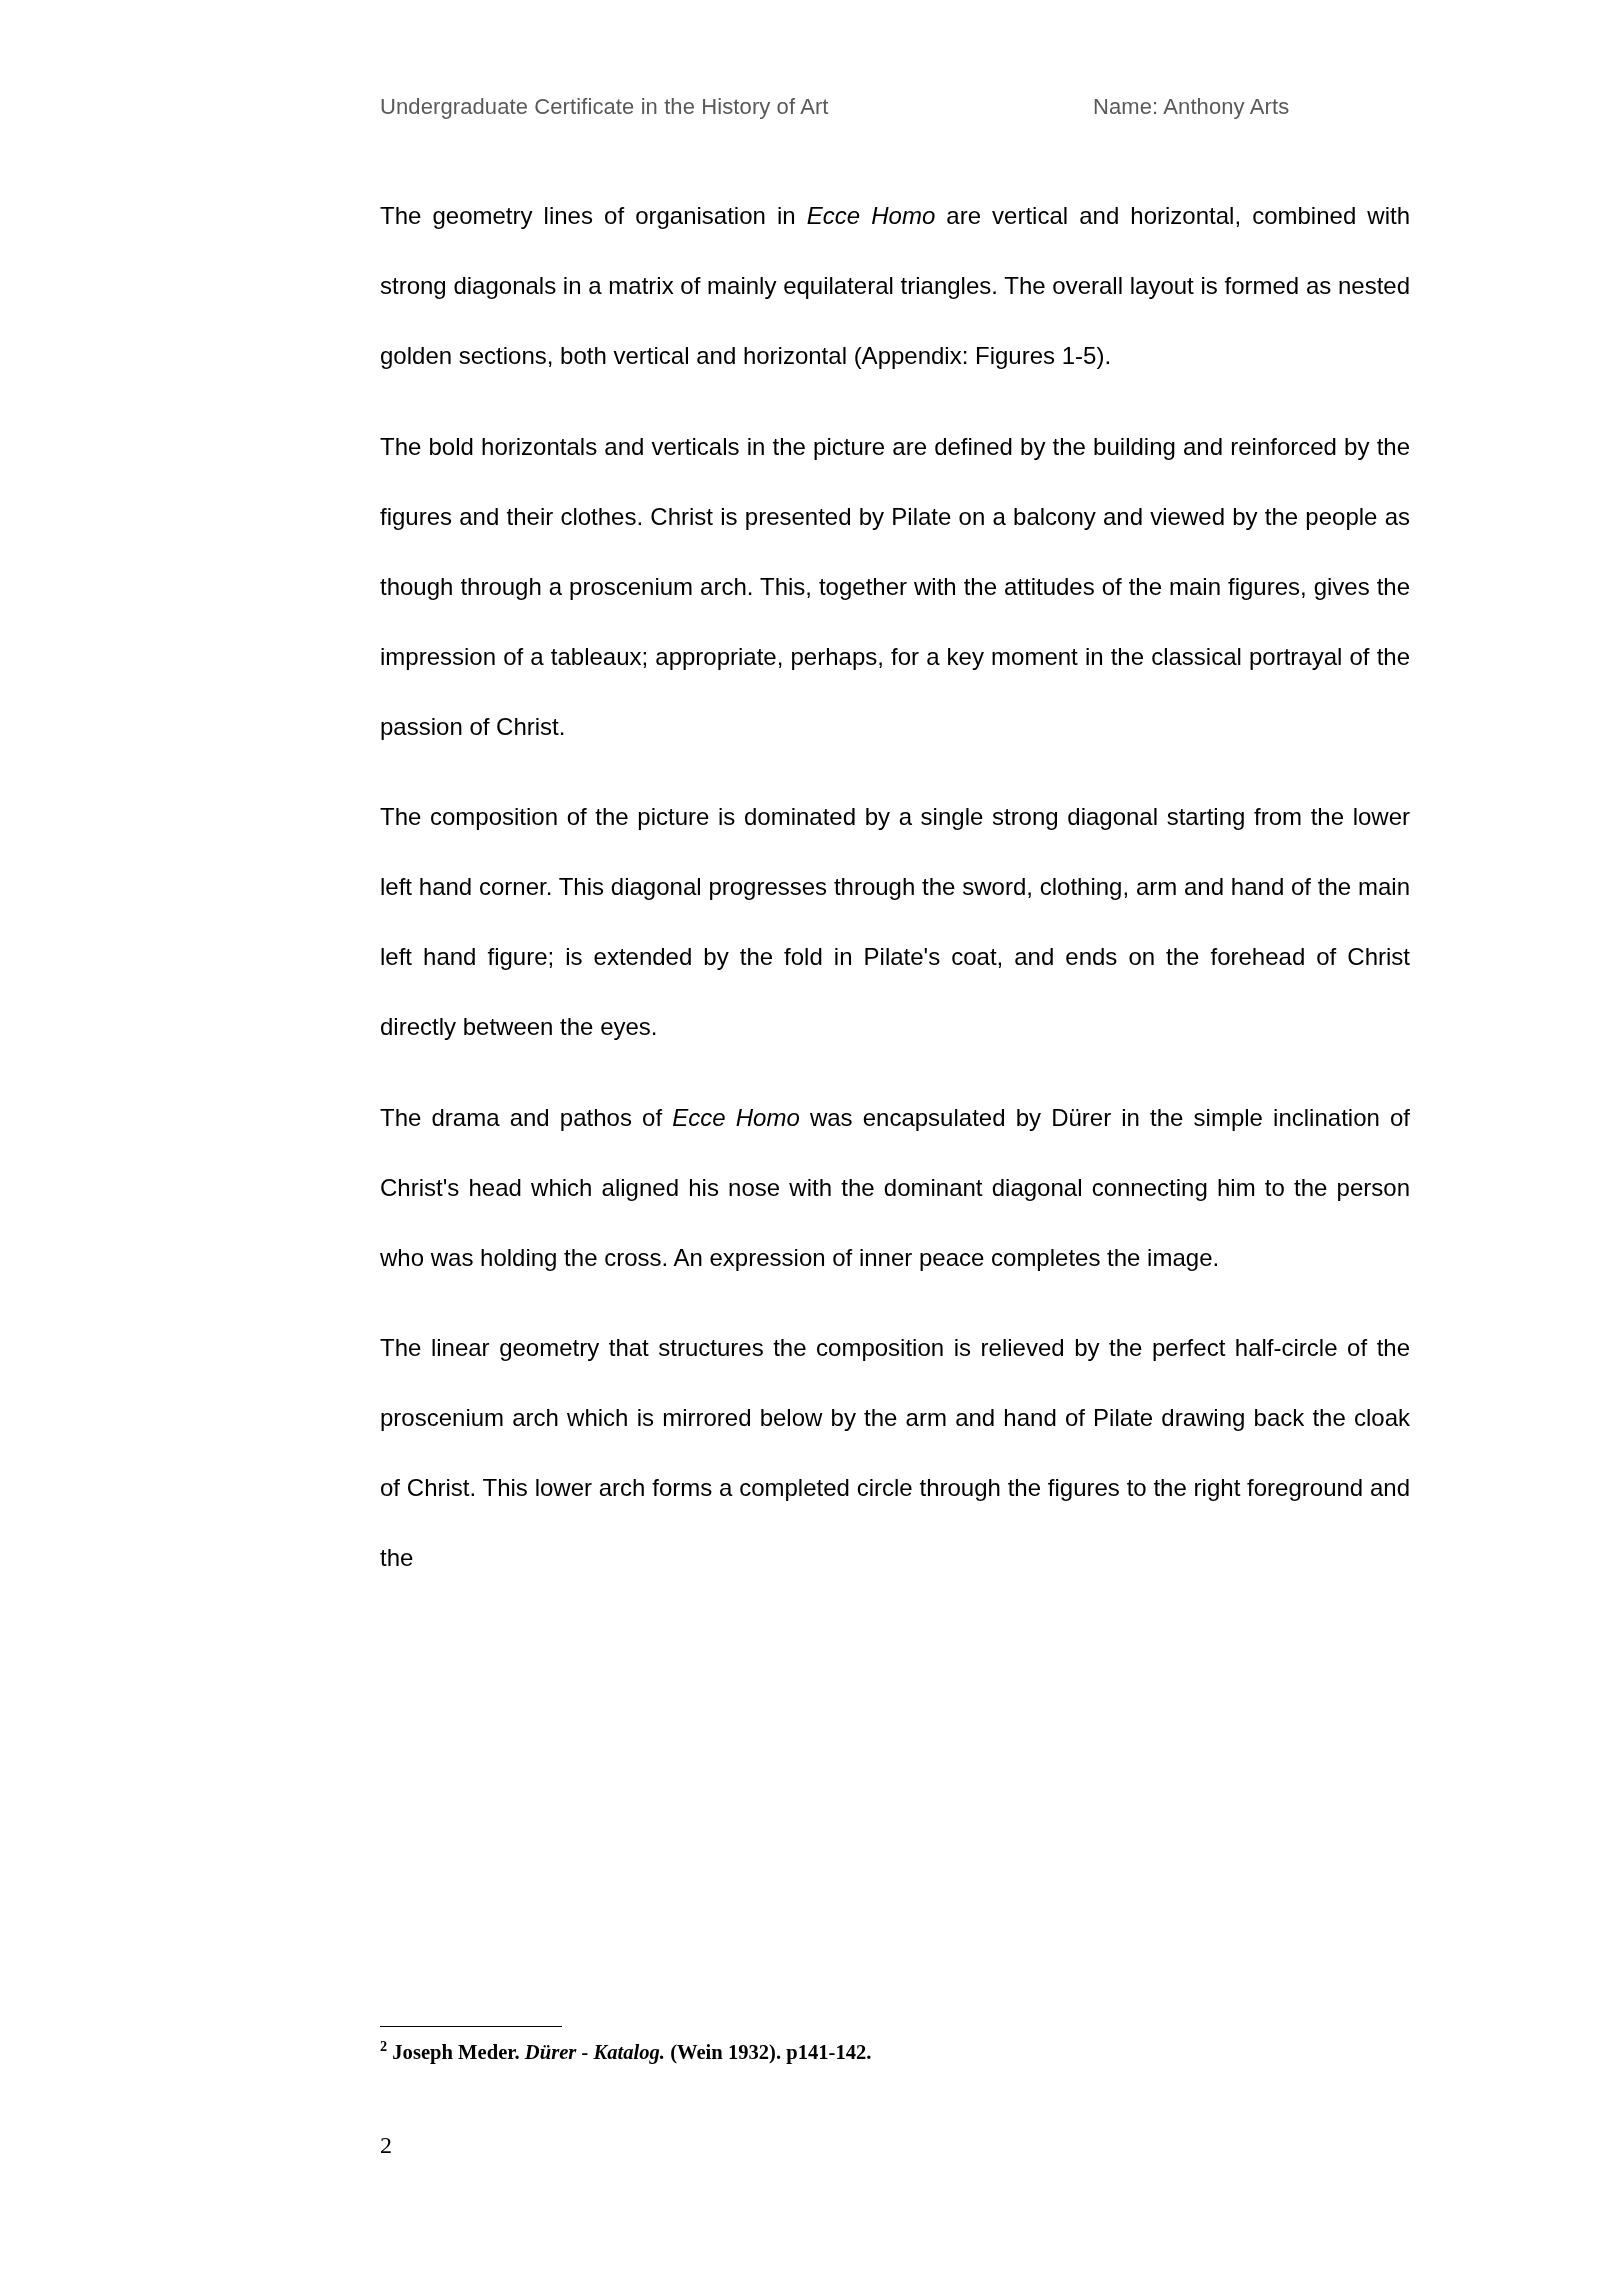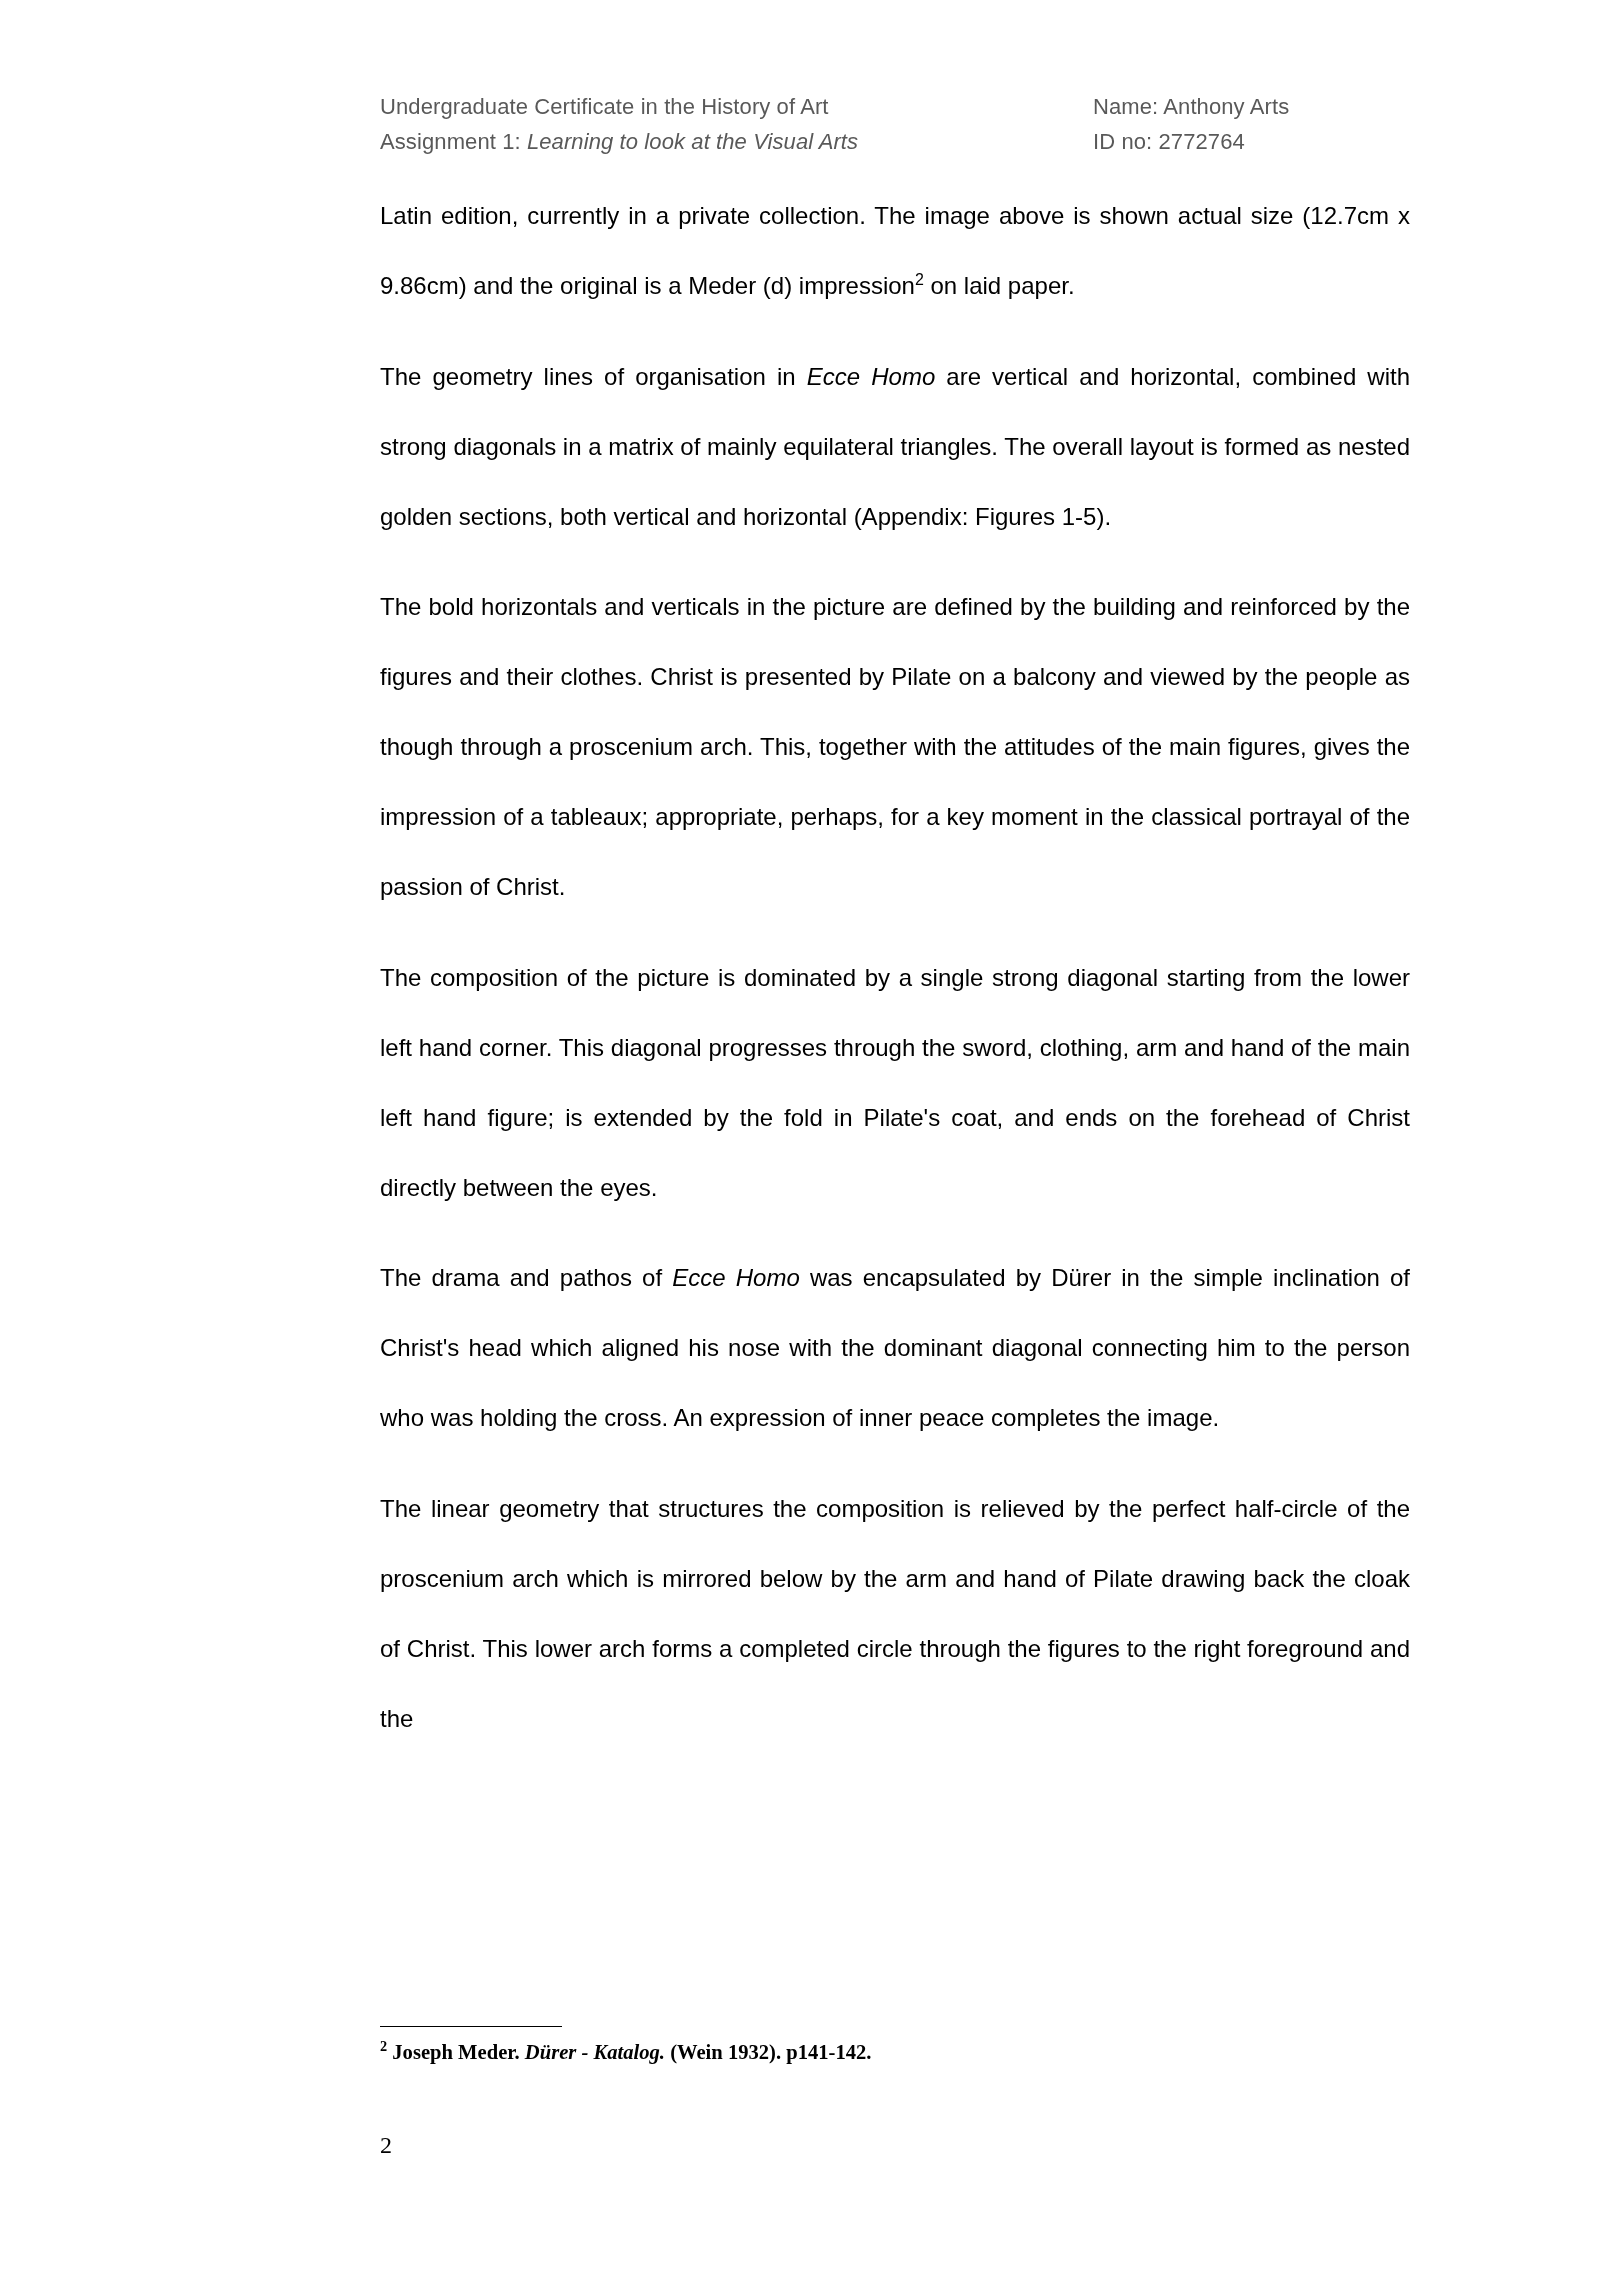--- a/index.html
+++ b/index.html
@@ -101,29 +101,24 @@
 </head>
 <body>
 
 <div class="page">
 
   <div class="header">
     <div class="header-row">
       <div class="header-left">Undergraduate Certificate in the History of Art</div>
       <div class="header-right">Name: Anthony Arts</div>
     </div>
-    <div class="header-row">
-      <div class="header-left"><span>Assignment 1: </span><span class="italic">Learning to look at the Visual Arts</span></div>
-      <div class="header-right">ID no: 2772764</div>
-    </div>
   </div>
 
   <div class="content">
 
-    <p class="para"><span>Latin edition, currently in a private collection. The image above is shown actual size (12.7cm x 9.86cm) and the original is a Meder (d) impression</span><sup>2</sup><span> on laid paper.</span></p>
 
     <p class="para"><span>The geometry lines of organisation in </span><span class="italic">Ecce Homo</span><span> are vertical and horizontal, combined with strong diagonals in a matrix of mainly equilateral triangles. The overall layout is formed as nested golden sections, both vertical and horizontal (Appendix: Figures 1-5).</span></p>
 
     <p class="para">The bold horizontals and verticals in the picture are defined by the building and reinforced by the figures and their clothes. Christ is presented by Pilate on a balcony and viewed by the people as though through a proscenium arch. This, together with the attitudes of the main figures, gives the impression of a tableaux; appropriate, perhaps, for a key moment in the classical portrayal of the passion of Christ.</p>
 
     <p class="para">The composition of the picture is dominated by a single strong diagonal starting from the lower left hand corner. This diagonal progresses through the sword, clothing, arm and hand of the main left hand figure; is extended by the fold in Pilate's coat, and ends on the forehead of Christ directly between the eyes.</p>
 
     <p class="para"><span>The drama and pathos of </span><span class="italic">Ecce Homo</span><span> was encapsulated by Dürer in the simple inclination of Christ's head which aligned his nose with the dominant diagonal connecting him to the person who was holding the cross. An expression of inner peace completes the image.</span></p>
 
     <p class="para">The linear geometry that structures the composition is relieved by the perfect half-circle of the proscenium arch which is mirrored below by the arm and hand of Pilate drawing back the cloak of Christ. This lower arch forms a completed circle through the figures to the right foreground and the</p>

